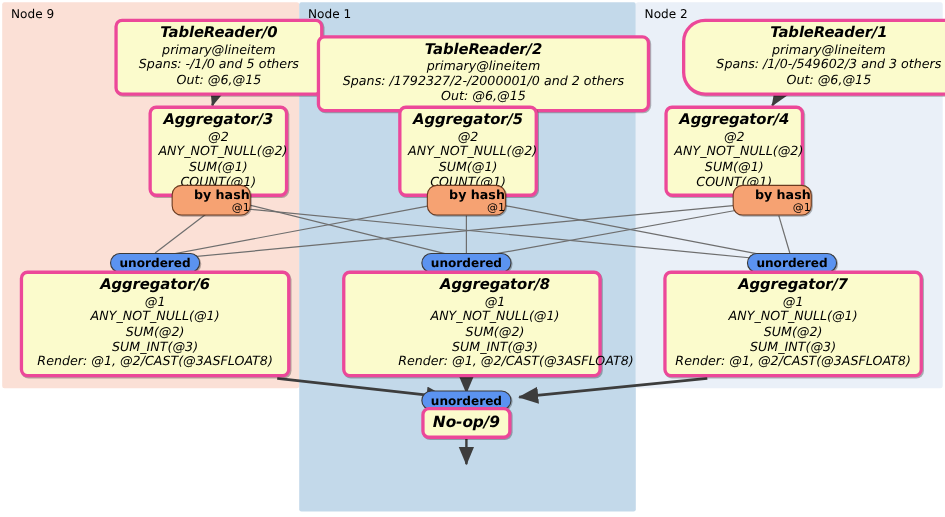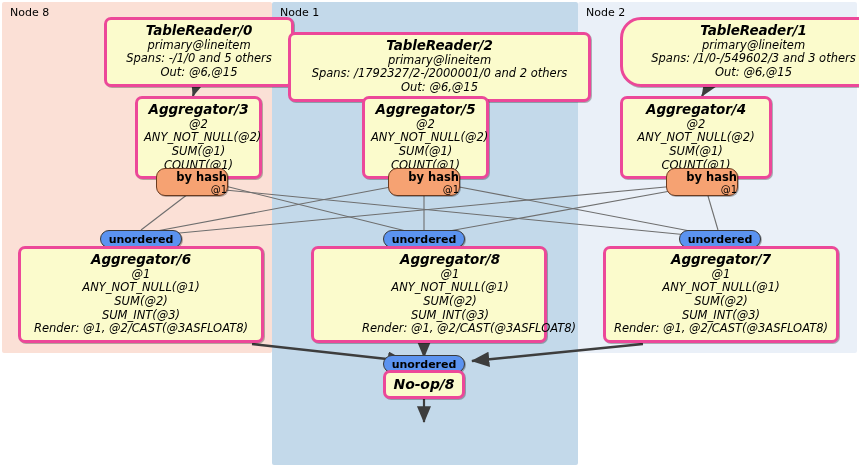--- a/index.html
+++ b/index.html
@@ -83,21 +83,21 @@
 </style>
 </head>
 <body>
 
 <div id="stage">
 
   <div class="cluster" style="left:2px; top:2px; width:270px; height:351px; background:#fbe0d6;"></div>
   <div class="cluster" style="left:272px; top:2px; width:306px; height:463px; background:#c3d9ea;"></div>
   <div class="cluster" style="left:578px; top:2px; width:279px; height:351px; background:#eaf0f8;"></div>
 
-  <div class="cluster-label" style="left:10px; top:6px;">Node 8</div>
+  <div class="cluster-label" style="left:10px; top:6px;">Node 9</div>
   <div class="cluster-label" style="left:280px; top:6px;">Node 1</div>
   <div class="cluster-label" style="left:586px; top:6px;text-align:right;">Node 2</div>
 
   <svg id="edges" viewBox="0 0 859 470">
     <defs>
       <marker id="ah" markerWidth="9" markerHeight="9" refX="7.2" refY="3.2" orient="auto" markerUnits="strokeWidth">
         <path d="M0,0 L7.6,3.2 L0,6.4 z" fill="#3d3d3d"></path>
       </marker>
       <marker id="ahs" markerWidth="8" markerHeight="8" refX="6.4" refY="2.8" orient="auto" markerUnits="strokeWidth">
         <path d="M0,0 L6.8,2.8 L0,5.6 z" fill="#5a5a5a"></path>
@@ -157,21 +157,21 @@
   </div>
 
   <div class="node" style="left:362px; top:96px; width:127px;">
     <span class="title">Aggregator/5</span>
     <span class="sub">@2</span>
     <span class="sub">ANY_NOT_NULL(@2)</span>
     <span class="sub">SUM(@1)</span>
     <span class="sub">COUNT(@1)</span>
   </div>
 
-  <div class="node" style="left:604px; top:96px; width:152px;margin-left:16px;">
+  <div class="node" style="left:604px; top:96px; width:127px;">
     <span class="title">Aggregator/4</span>
     <span class="sub">@2</span>
     <span class="sub">ANY_NOT_NULL(@2)</span>
     <span class="sub">SUM(@1)</span>
     <span class="sub">COUNT(@1)</span>
   </div>
 
   <div class="pill byhash" style="left:156px; top:168px; width:72px; height:28px;">
     <span class="h1">by hash</span>
     <span class="h2">@1</span>
@@ -220,17 +220,17 @@
     <span class="sub">SUM(@2)</span>
     <span class="sub">SUM_INT(@3)</span>
     <span class="sub">Render: @1, @2/CAST(@3ASFLOAT8)</span>
   </div>
 
   <div class="pill unordered" style="left:383px; top:355px; width:82px; height:18px;">
     <span>unordered</span>
   </div>
 
   <div class="node small" style="left:383px; top:370px; width:82px; padding:3px 6px;">
-    <span class="title">No-op/8</span>
+    <span class="title">No-op/9</span>
   </div>
 
 
 </div>
 
 </body></html>

